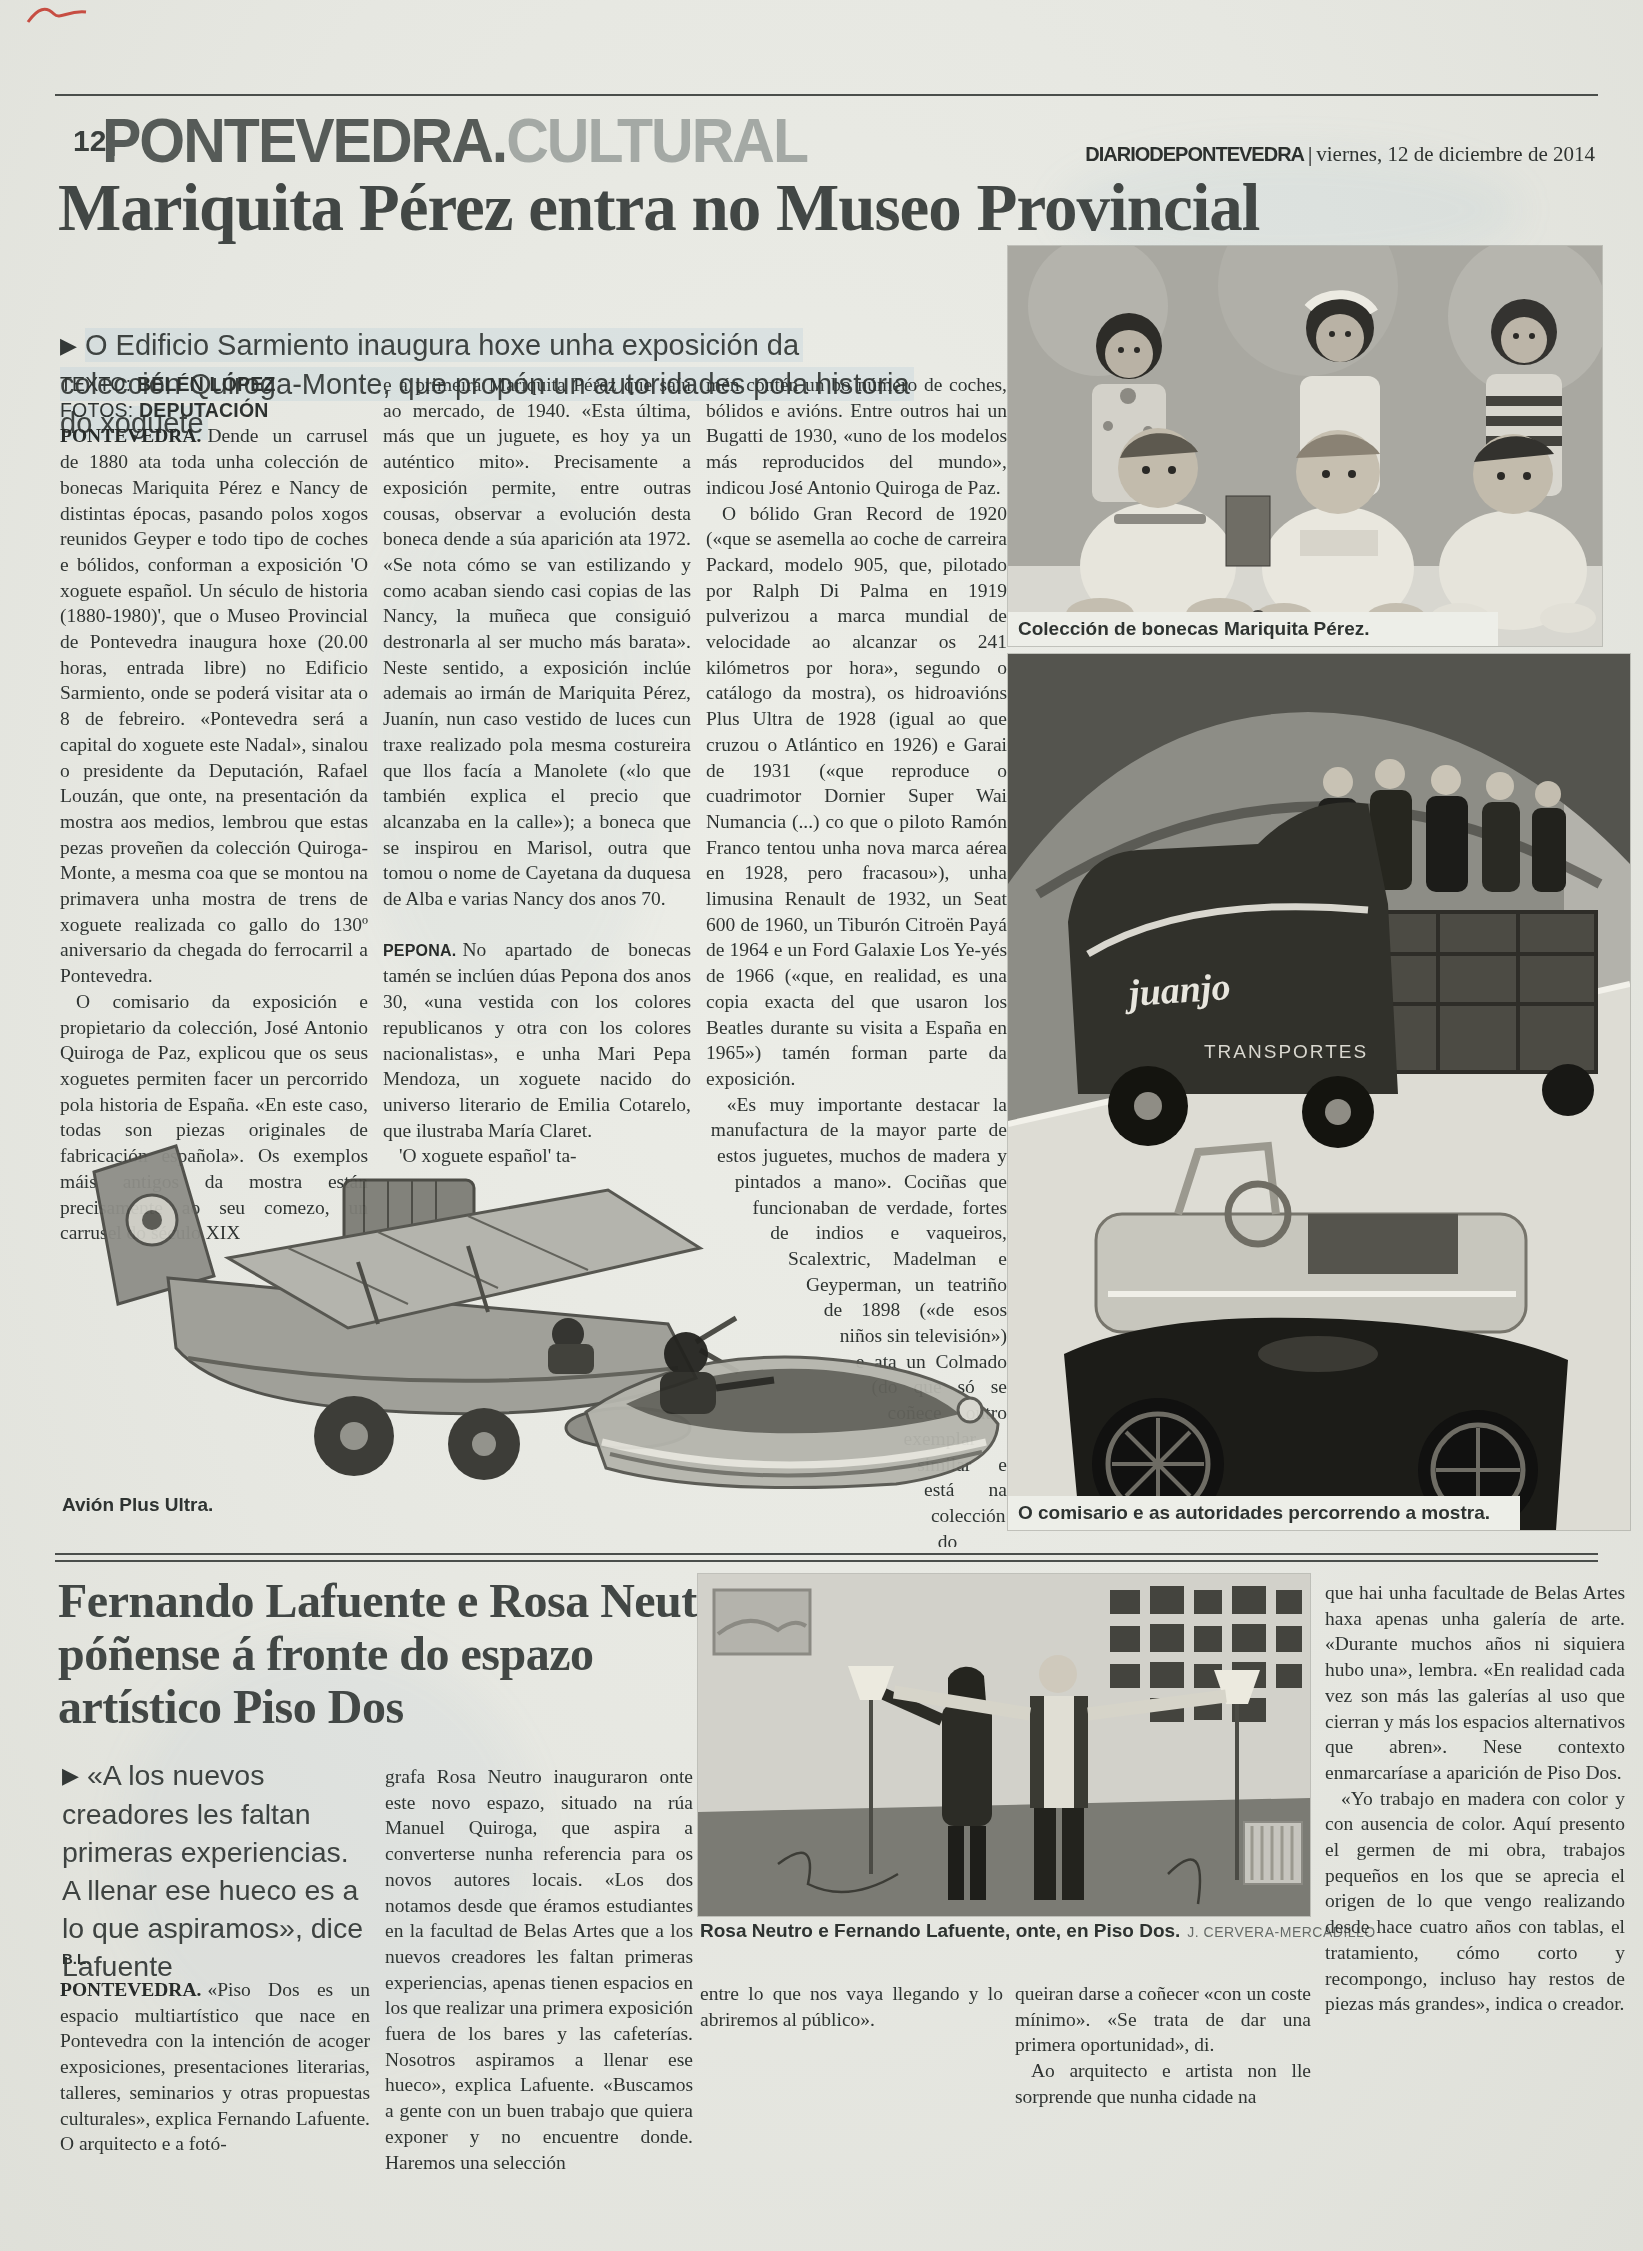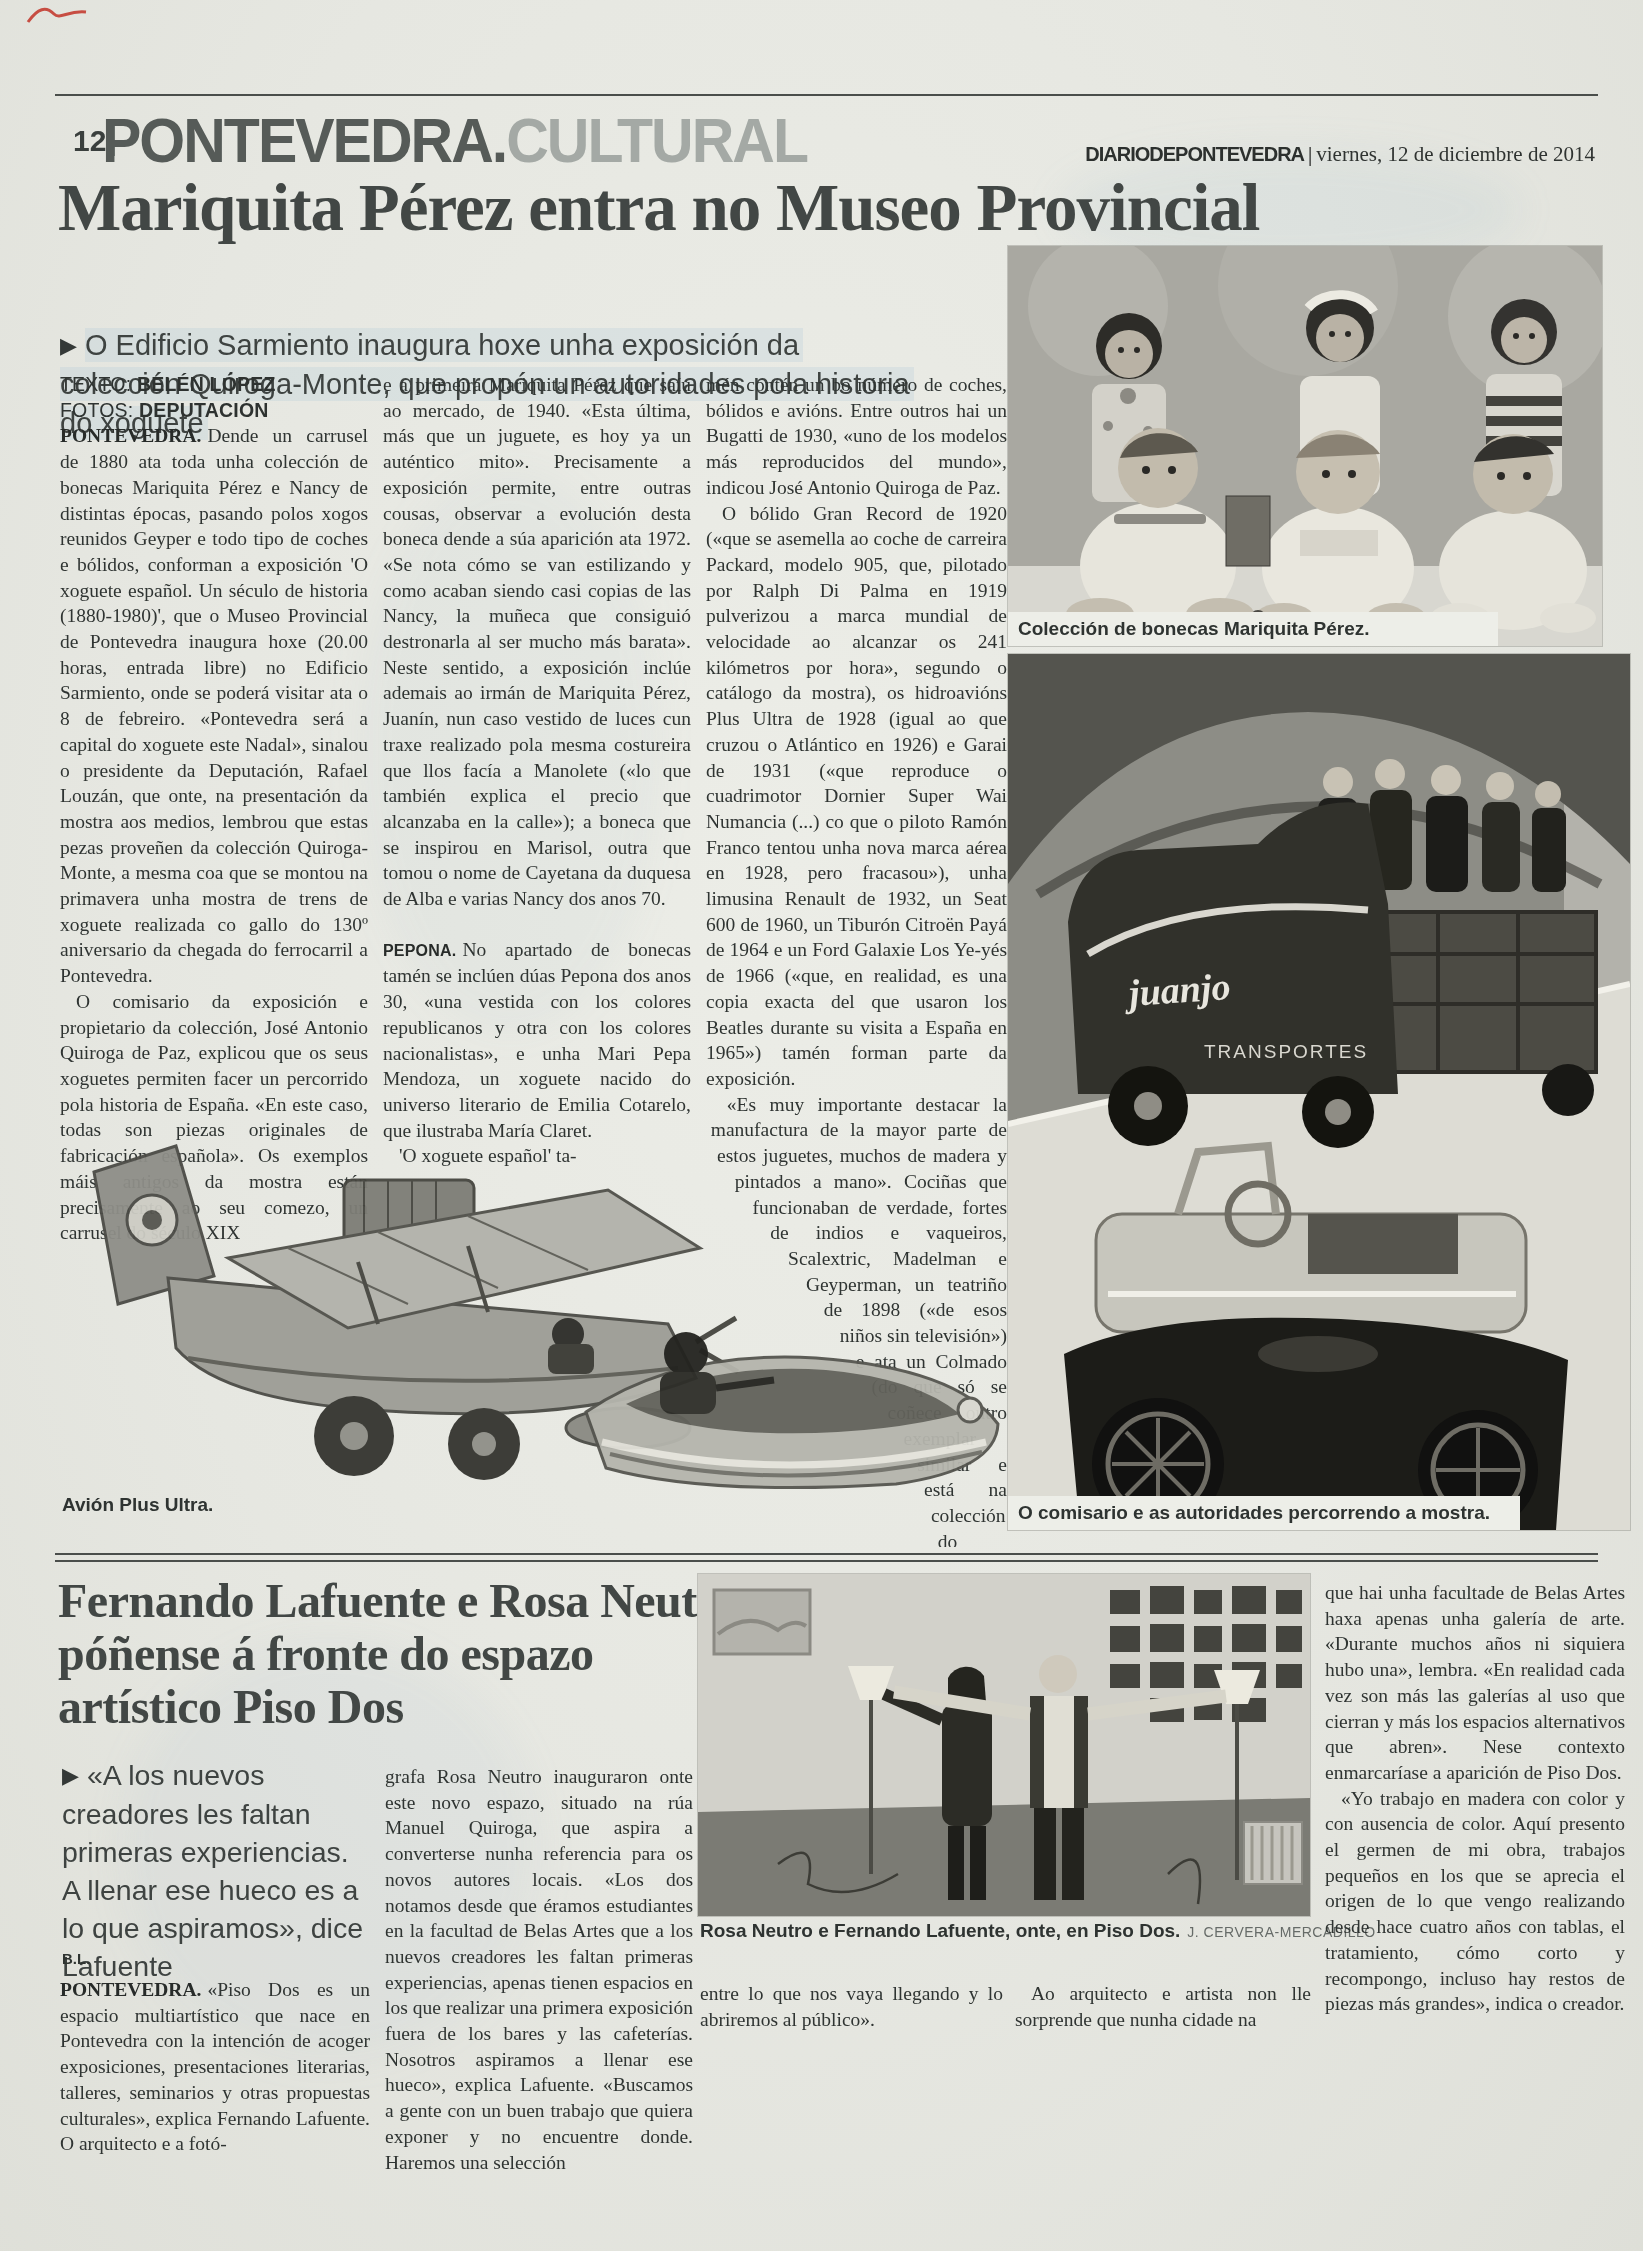--- a/index.html
+++ b/index.html
@@ -396,20 +396,21 @@
 
   <div class="cap4">
     <span class="cap">Rosa Neutro e Fernando Lafuente, onte, en Piso Dos.</span><span class="credit">J. CERVERA-MERCADILLO</span>
   </div>
 
   <div class="col a2c3">
     <p><span>entre lo que nos vaya llegando y lo abriremos al público».</span></p>
   </div>
 
   <div class="col a2c4">
+    <p><span>queiran darse a coñecer «con un coste mínimo». «Se trata de dar una primera oportunidad», di.</span></p>
     <p class="ind"><span>Ao arquitecto e artista non lle sorprende que nunha cidade na</span></p>
   </div>
 
   <div class="col a2c5">
     <p><span>que hai unha facultade de Belas Artes haxa apenas unha galería de arte. «Durante muchos años ni siquiera hubo una», lembra. «En realidad cada vez son más las galerías al uso que cierran y más los espacios alternativos que abren». Nese contexto enmarcaríase a aparición de Piso Dos.</span></p>
     <p class="ind"><span>«Yo trabajo en madera con color y con ausencia de color. Aquí presento el germen de mi obra, trabajos pequeños en los que se aprecia el origen de lo que vengo realizando desde hace cuatro años con tablas, el tratamiento, cómo corto y recompongo, incluso hay restos de piezas más grandes», indica o creador.</span></p>
   </div>
 
 </div>
 

